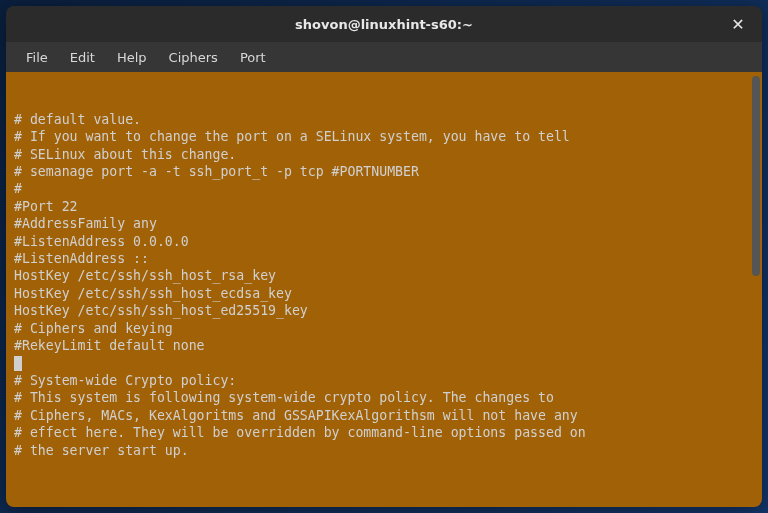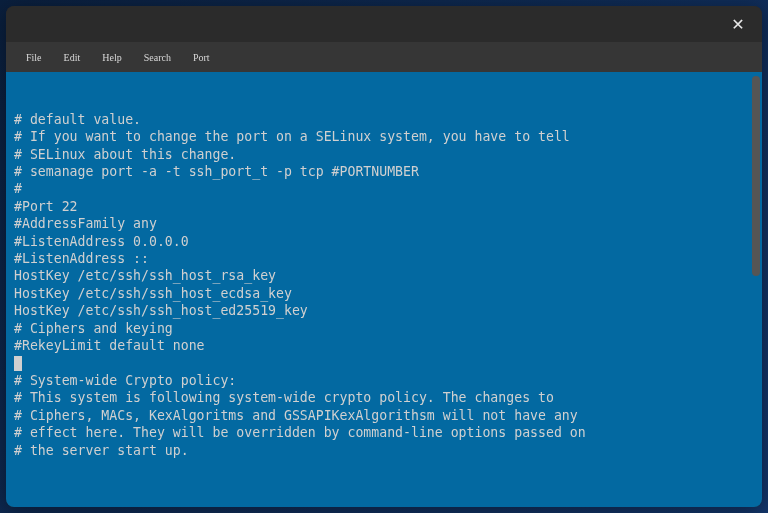--- a/index.html
+++ b/index.html
@@ -65,30 +65,29 @@
       background: #363636;
       height: 30px;
       display: flex;
       align-items: center;
       padding: 0 10px;
       gap: 2px;
     }
     
     .menu-item {
       color: #d8d8d8;
-      font-size: 10px;
+      font-size: 13px;
       padding: 4px 10px;
       cursor: pointer;
       border-radius: 3px;
-      font-family: Liberation Serif, serif;
     }
     
     .terminal-content {
       flex: 1;
-      background: #0369a1;
+      background: #a16207;
       padding: 4px 8px;
       font-family: "DejaVu Sans Mono", "Liberation Mono", monospace;
       font-size: 13.2px;
       line-height: 17.4px;
       color: #d0d0d0;
       overflow: hidden;
       position: relative;
       white-space: pre;
     }
     
@@ -113,30 +112,31 @@
       background: #555;
       border-radius: 4px;
     }
   </style>
 </head>
 <body>
 
 <div class="window">
 
   <div class="titlebar">
+    <span class="titlebar-title">shovon@linuxhint-s60:~</span>
     <div class="close-btn">
       <span>✕</span>
     </div>
   </div>
 
   <div class="menubar">
     <div class="menu-item">File</div>
     <div class="menu-item">Edit</div>
     <div class="menu-item">Help</div>
-    <div class="menu-item">Search</div>
+    <div class="menu-item">Ciphers</div>
     <div class="menu-item">Port</div>
   </div>
 
   <div class="terminal-content" id="terminal-body">
     <div class="terminal-line"># default value.</div><div class="terminal-line"></div><div class="terminal-line"># If you want to change the port on a SELinux system, you have to tell</div><div class="terminal-line"># SELinux about this change.</div><div class="terminal-line"># semanage port -a -t ssh_port_t -p tcp #PORTNUMBER</div><div class="terminal-line">#</div><div class="terminal-line">#Port 22</div><div class="terminal-line">#AddressFamily any</div><div class="terminal-line">#ListenAddress 0.0.0.0</div><div class="terminal-line">#ListenAddress ::</div><div class="terminal-line"></div><div class="terminal-line">HostKey /etc/ssh/ssh_host_rsa_key</div><div class="terminal-line">HostKey /etc/ssh/ssh_host_ecdsa_key</div><div class="terminal-line">HostKey /etc/ssh/ssh_host_ed25519_key</div><div class="terminal-line"></div><div class="terminal-line"># Ciphers and keying</div><div class="terminal-line">#RekeyLimit default none</div><div class="terminal-line"><span class="cursor"></span></div><div class="terminal-line"># System-wide Crypto policy:</div><div class="terminal-line"># This system is following system-wide crypto policy. The changes to</div><div class="terminal-line"># Ciphers, MACs, KexAlgoritms and GSSAPIKexAlgorithsm will not have any</div><div class="terminal-line"># effect here. They will be overridden by command-line options passed on</div><div class="terminal-line"># the server start up.</div><div class="scrollbar"></div>
   </div>
 
 </div>
 
 </body></html>

